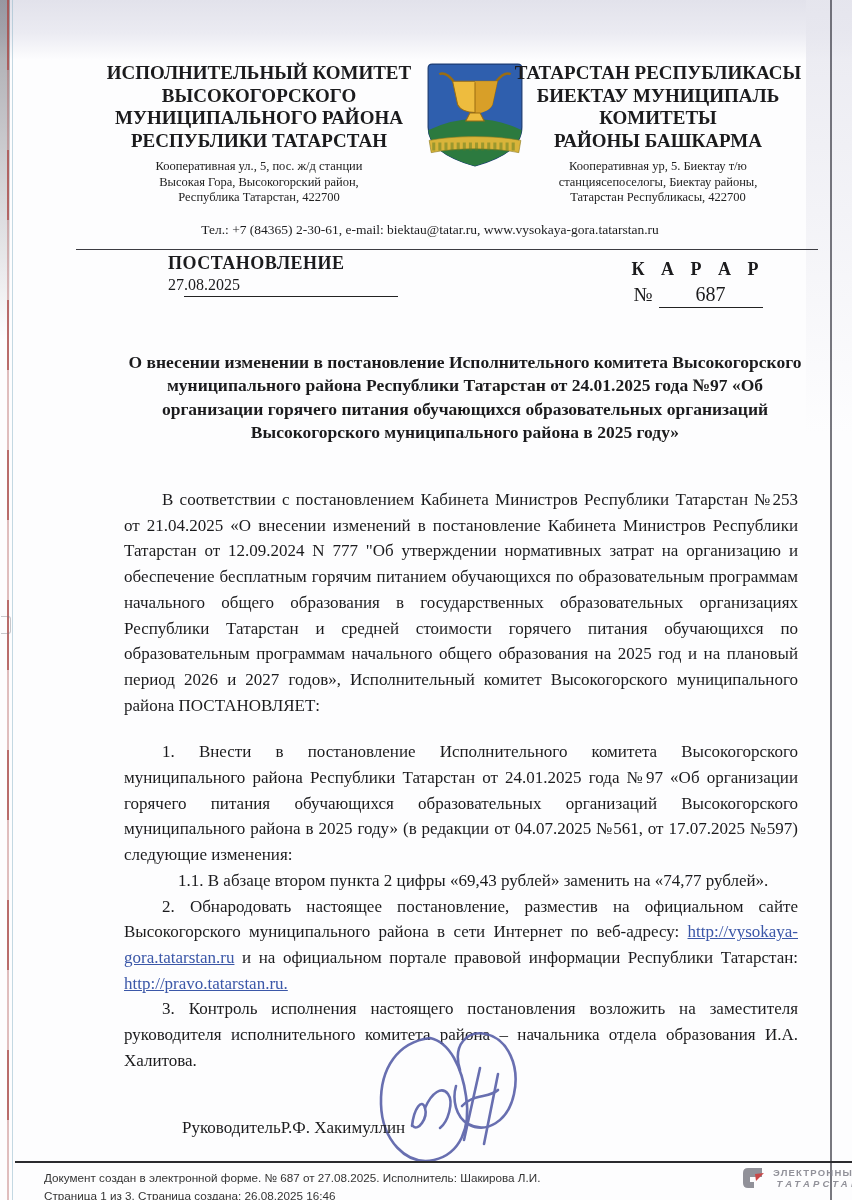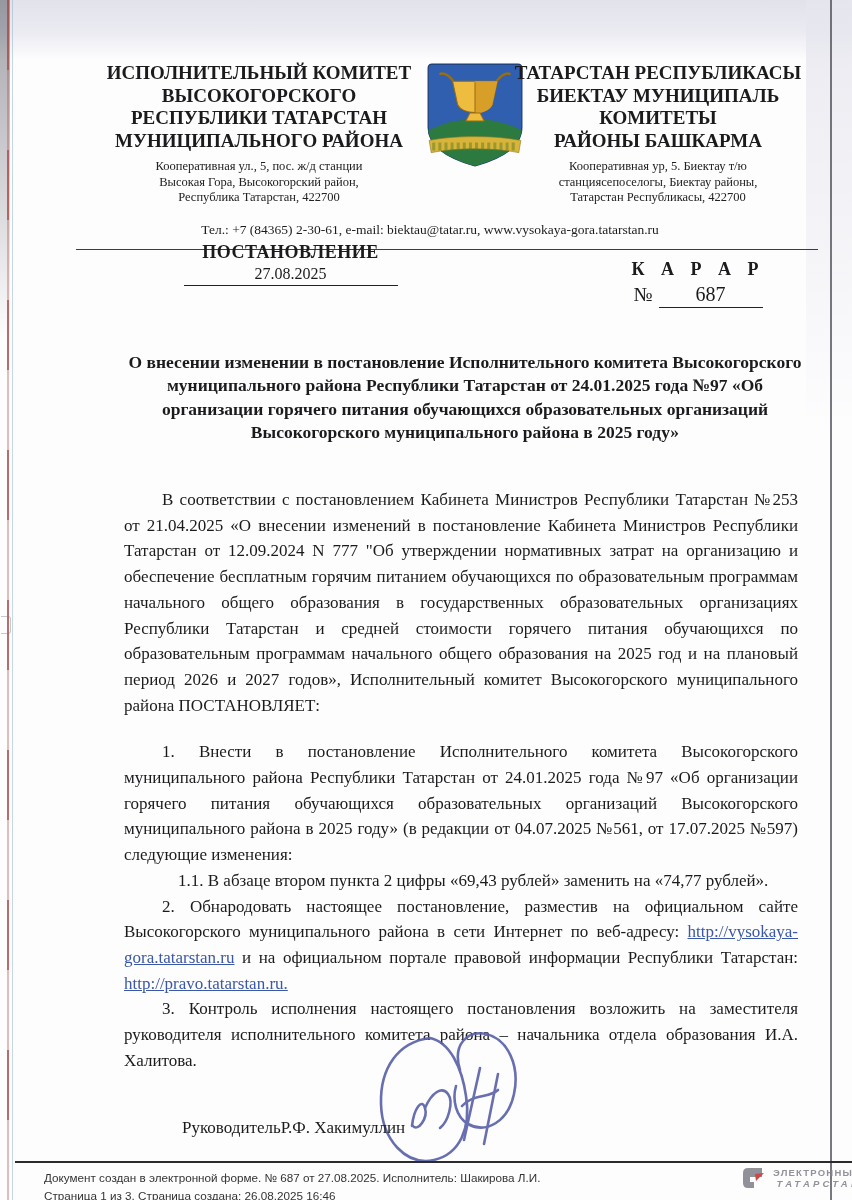--- a/index.html
+++ b/index.html
@@ -28,21 +28,21 @@
   .org-name { font-weight:bold; font-size:19px; line-height:22.5px; }
   .org-addr { margin-top:7px; font-size:12.5px; line-height:15.5px; color:#222; }
   #org-left  { top:62px; left:80px;  width:358px; }
   #org-right { top:62px; left:512px; width:292px; }
   #emblem { position:absolute; top:62px; left:424px; width:102px; height:110px; }
   #contact { position:absolute; top:222px; left:60px; width:740px;
     text-align:center; font-size:13.5px; }
   #header-rule { position:absolute; top:249px; left:76px; width:742px;
     border-top:1.6px solid #3c3c42; }
   
-  #meta-left { position:absolute; top:242px; left:168px; width:245px; text-align:center; }
+  #meta-left { position:absolute; top:253px; left:168px; width:245px; }
   #meta-right { position:absolute; top:259px; left:598px; width:200px; text-align:center; }
   .meta-type { font-weight:bold; font-size:18px; letter-spacing:.5px; }
   .meta-type.tt { letter-spacing:6px; }
   .meta-date { font-size:16px; margin-top:2px; }
   .meta-underline { width:214px; margin:2px auto 0; border-top:1.6px solid #222; }
   .meta-number-row { font-size:20px; margin-top:3px; }
   .number-underlined { display:inline-block; min-width:104px; text-align:center;
     border-bottom:1.6px solid #222; margin-left:6px; padding-bottom:1px; }
   
   #doc-title { position:absolute; top:351px; left:124px; width:682px;
@@ -82,22 +82,22 @@
   <div class="right-top-shade"></div>
   <div class="left-top-shade"></div>
   <div class="red-margin-line"></div>
   <div class="blue-margin-line"></div>
   <div class="right-edge-line"></div>
   <div class="left-smudge"></div>
 
   <div id="org-left" class="org-col">
     <div class="org-name">ИСПОЛНИТЕЛЬНЫЙ КОМИТЕТ</div>
     <div class="org-name">ВЫСОКОГОРСКОГО</div>
+    <div class="org-name">МУНИЦИПАЛЬНОГО РАЙОНА</div>
     <div class="org-name">РЕСПУБЛИКИ ТАТАРСТАН</div>
-    <div class="org-name">МУНИЦИПАЛЬНОГО РАЙОНА</div>
     <div class="org-addr">
       <div>Кооперативная ул., 5, пос. ж/д станции</div>
       <div>Высокая Гора, Высокогорский район,</div>
       <div>Республика Татарстан, 422700</div>
     </div>
   </div>
 
   <div id="emblem">
     <svg width="102" height="110" viewBox="0 0 100 108">
       <path d="M8,2 H92 Q96,2 96,6 V64 C96,82 79,94 50,102 C21,94 4,82 4,64 V6 Q4,2 8,2 Z" fill="#2f5fae" stroke="#1c3c74" stroke-width="1.2"></path>

